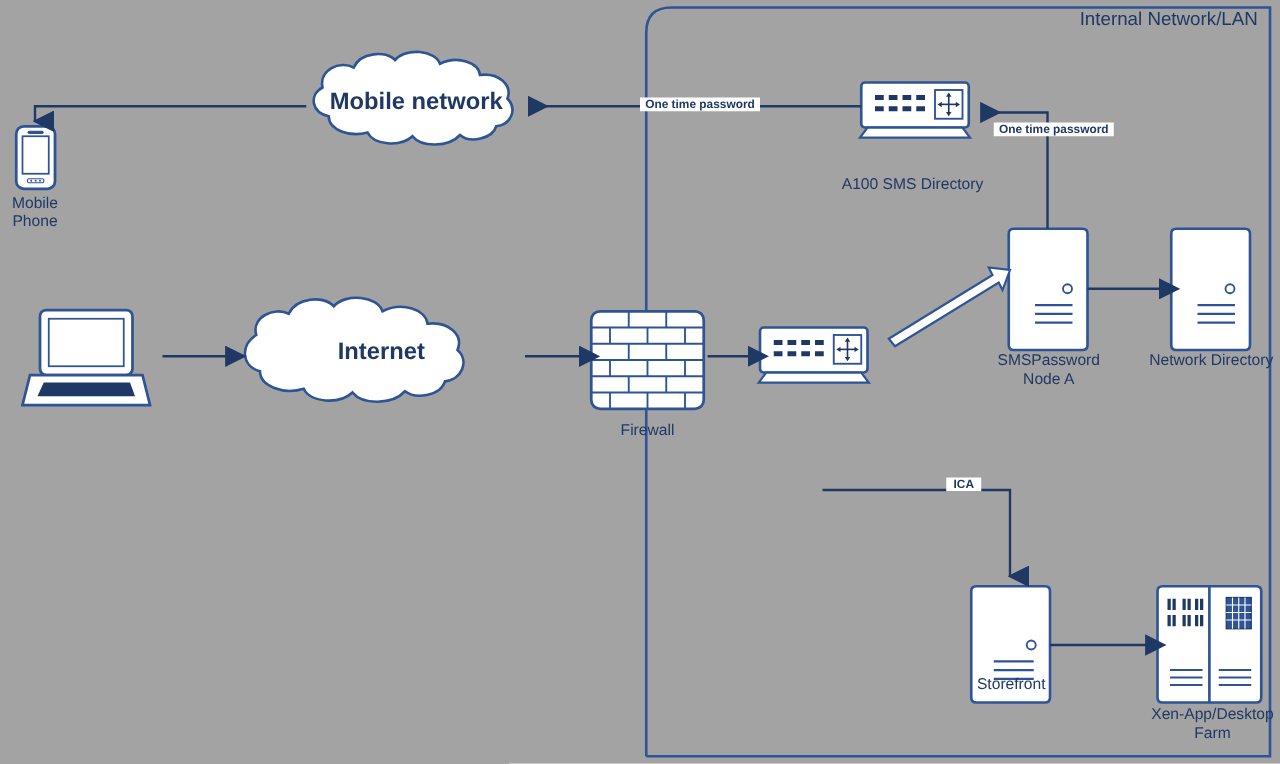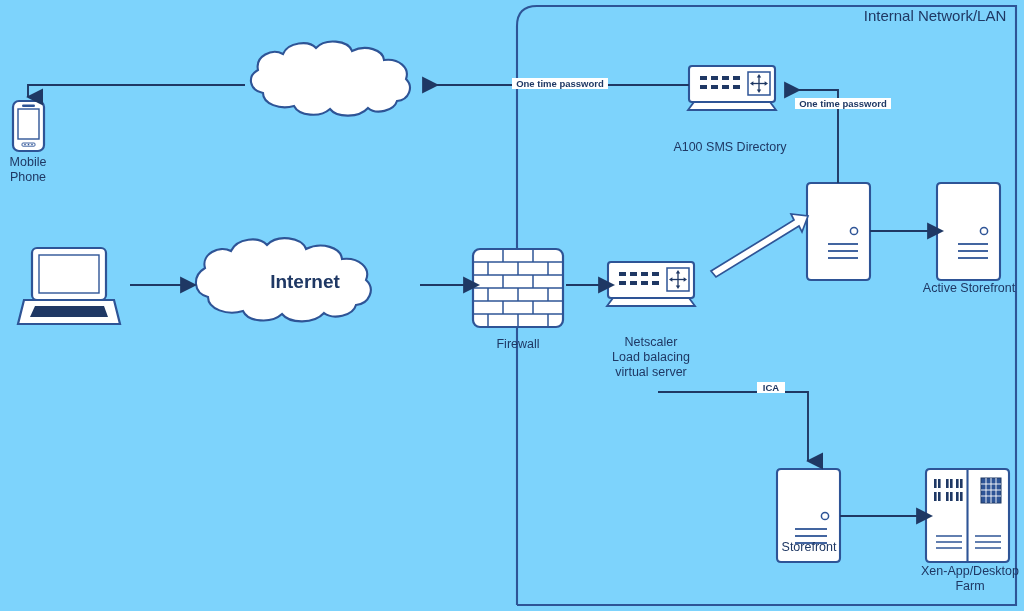--- a/index.html
+++ b/index.html
@@ -4,21 +4,21 @@
 <style>
   html, body {
     margin: 0;
     padding: 0;
     background: #ffffff;
   }
   #canvas {
     position: relative;
     width: 1024px;
     height: 611px;
-    background: #7dd3fc;
+    background: #a3a3a3;
     font-family: "Liberation Sans", sans-serif;
     overflow: hidden;
   }
   #svg-layer {
     position: absolute;
     top: 0;
     left: 0;
     width: 1024px;
     height: 611px;
   }
@@ -299,37 +299,37 @@
       <path d="M 840,516 L 918,516" marker-end="url(#arrow-r)"></path>
     </g>
 
     <g>
       <path d="M 711,271 L 794,220 L 791,214 L 808,216 L 802,232 L 799,226 L 716,277 Z" fill="#ffffff" stroke="#2E5496" stroke-width="1.7"></path>
     </g>
   </svg>
 
   <div class="label label-zone" style="left:855px; top:8px; width:160px; text-align:center;">Internal Network/LAN</div>
 
+  <div class="label label-cloud" style="left:248px; top:74px; width:170px;">Mobile network</div>
 
   <div class="label label-cloud" style="left:225px; top:274px; width:160px;">Internet</div>
 
   <div class="label node-label" style="left:-14px; top:155px; width:84px;">Mobile
 Phone</div>
 
   <div class="label node-label" style="left:650px; top:140px; width:160px;">A100 SMS Directory</div>
 
-
-  <div class="label node-label" style="left:913px; top:281px; width:112px;">Active Storefront</div>
+  <div class="label node-label" style="left:783px; top:281px; width:112px;">SMSPassword
+Node A</div>
+
+  <div class="label node-label" style="left:913px; top:281px; width:112px;">Network Directory</div>
 
 
   <div class="label node-label" style="left:476px; top:337px; width:84px;">Firewall</div>
 
-  <div class="label node-label" style="left:591px; top:335px; width:120px;">Netscaler
-Load balacing
-virtual server</div>
 
   <div class="label node-label" style="left:757px; top:540px; width:104px;">Storefront</div>
 
   <div class="label node-label" style="left:907px; top:564px; width:126px;">Xen-App/Desktop
 Farm</div>
 
   <div class="label label-link" style="left:512px; top:78px; width:92px;">One time password</div>
 
   <div class="label label-link" style="left:795px; top:98px; width:92px;">One time password</div>
 

